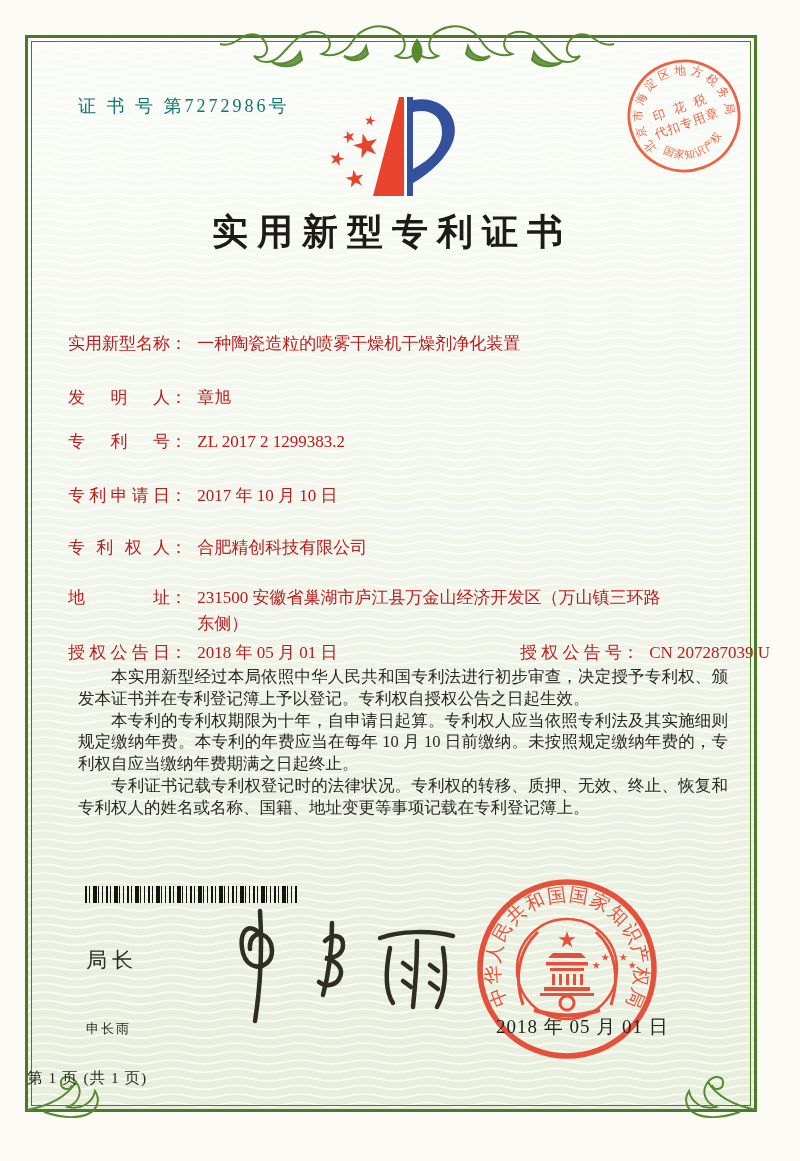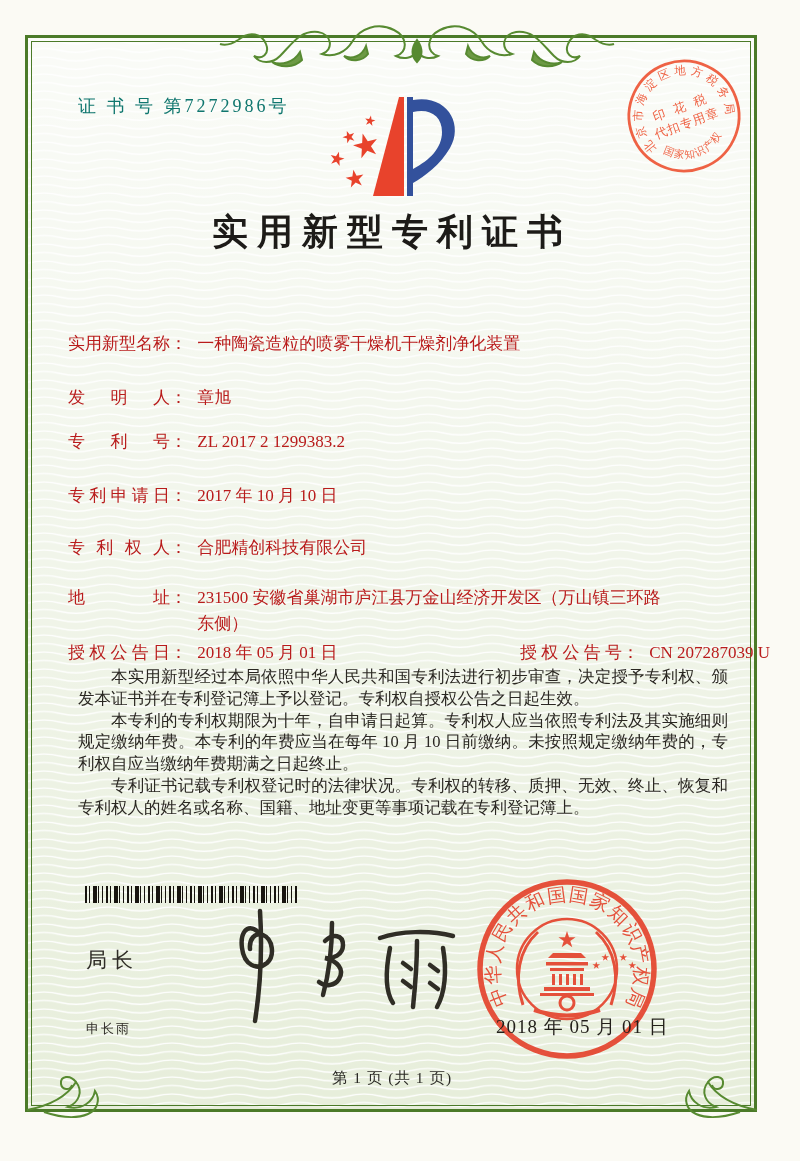--- a/index.html
+++ b/index.html
@@ -44,21 +44,21 @@
   .sig-title { position:absolute; left:86px; top:946px; font-size:21px; letter-spacing:5px; }
   .sig-name  { position:absolute; left:86px; top:1000px; font-size:13px; letter-spacing:2px;margin-top:20px; }
   .signature-svg { position:absolute; left:205px; top:903px; z-index:4; }
 
   .seal-main-svg { position:absolute; left:462px; top:870px; z-index:5; }
   .seal-date { position:absolute; left:496px; top:1014px; font-size:19px; letter-spacing:1px;
                color:#221f1a; z-index:7; }
   .stamp-tax-svg { position:absolute; left:616px; top:48px; z-index:6; }
   .logo-svg { position:absolute; left:322px; top:90px; }
 
-  .footer { position:absolute; left:27px; top:1068px; width:730px; text-align:center;
+  .footer { position:absolute; left:27px; top:1068px; width:730px; text-align:left;
             font-size:15.5px; letter-spacing:1px; color:#2b2a26; }
 </style>
 </head>
 <body>
 
 <div class="page">
 
   <svg class="waves-svg" width="726" height="1071">
     <defs>
       <pattern id="wv" width="64" height="8.5" patternUnits="userSpaceOnUse">

